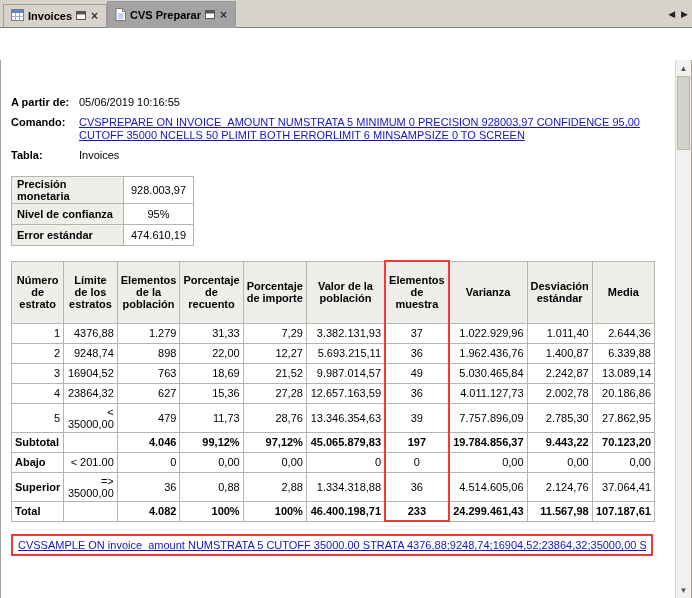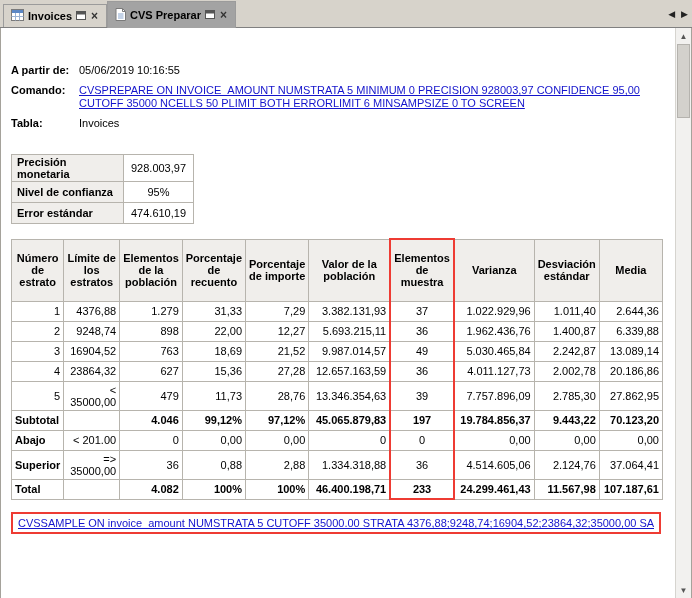--- a/index.html
+++ b/index.html
@@ -5,53 +5,53 @@
   :root{
     --red:#ee3b33;
     --link:#1414cc;
     --cellborder:#b7b4ad;
     --headbg:#f0eeeb;
     --barbg:#d7d3cb;
   }
   *{box-sizing:border-box;}
   body{margin:0;width:692px;height:598px;overflow:hidden;
        font-family:"Liberation Sans",sans-serif;font-size:11px;color:#000;background:#fff;}
-  .screen{width:692px;height:598px;display:flex;flex-direction:column;}
+  .screen{width:692px;height:598px;display:flex;flex-direction:column;gap:32px;}
 
   
   .tabbar{height:28px;background:var(--barbg);border-bottom:1px solid #808080;
           display:flex;align-items:flex-end;padding-left:3px;flex:0 0 auto;}
   .tab{height:23px;display:flex;align-items:center;gap:4px;padding:0 7px;
        border:1px solid #9b9b9b;border-bottom:none;background:var(--barbg);
        font-weight:bold;white-space:nowrap;cursor:default;}
   .tab.active{background:#a3a3a3;height:27px;margin-bottom:-1px;z-index:2;}
   .tab .close{font-weight:bold;color:#333;font-size:12px;line-height:10px;padding:0 1px;}
   .navarrows{margin-left:auto;align-self:center;margin-right:4px;color:#222;font-size:9px;display:flex;gap:6px;}
   .navarrows span{cursor:default;}
 
   
   .content-wrap{position:relative;flex:1 1 auto;background:#fff;
                 border-left:1px solid #a5a29b;border-right:1px solid #a5a29b;}
-  .content{margin-right:16px;padding:36px 12px 0 10px;height:100%;overflow:hidden;}
+  .content{margin-right:16px;padding:36px 20px 0 10px;height:100%;overflow:hidden;}
 
   .scrollbar{position:absolute;top:0;right:0;bottom:0;width:16px;background:#f2f1ef;
              border-left:1px solid #d6d4cf;}
   .sb-btn{height:16px;display:flex;align-items:center;justify-content:center;
           color:#555;font-size:8px;background:#f2f1ef;}
   .sb-btn.bottom{position:absolute;bottom:0;left:0;right:0;}
   .sb-thumb{position:absolute;top:16px;left:1px;right:1px;height:74px;
             background:#d3d1cc;border:1px solid #b5b3ae;}
 
   
   .field{display:grid;grid-template-columns:68px 1fr;margin-bottom:7px;line-height:13px;}
   .field-label{font-weight:bold;padding-right:4px;}
   .link{color:var(--link);text-decoration:underline;cursor:pointer;}
 
   
-  #summary-table{border-collapse:collapse;margin-top:24px;}
+  #summary-table{border-collapse:collapse;margin-top:14px;}
   #summary-table td{border:1px solid var(--cellborder);height:21px;padding:1px 5px;}
   #summary-table td.sl{background:var(--headbg);font-weight:bold;width:112px;}
   #summary-table td.sv{width:70px;text-align:center;}
 
   
   #main-table{border-collapse:collapse;table-layout:fixed;margin-top:14px;}
   #main-table th,#main-table td{border:1px solid var(--cellborder);padding:2px 3px;line-height:12px;}
   #main-table th{background:var(--headbg);font-weight:bold;text-align:center;height:62px;vertical-align:middle;}
   #main-table td{text-align:right;vertical-align:middle;height:20px;background:#fff;}
   #main-table th:nth-child(1){width:48px}

